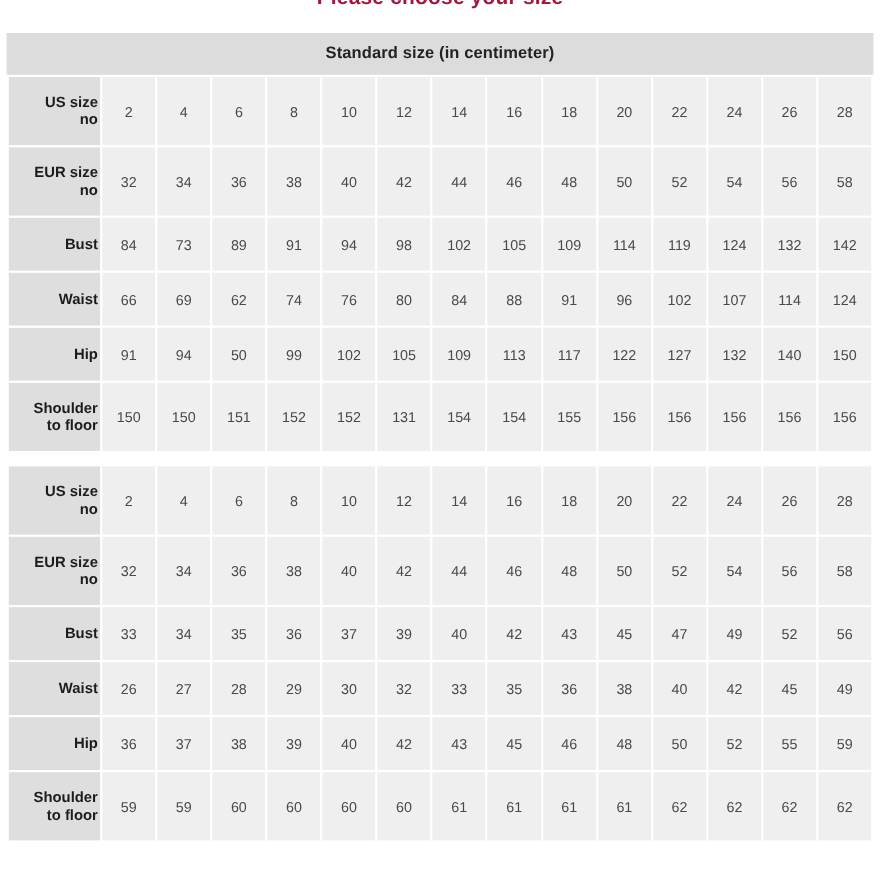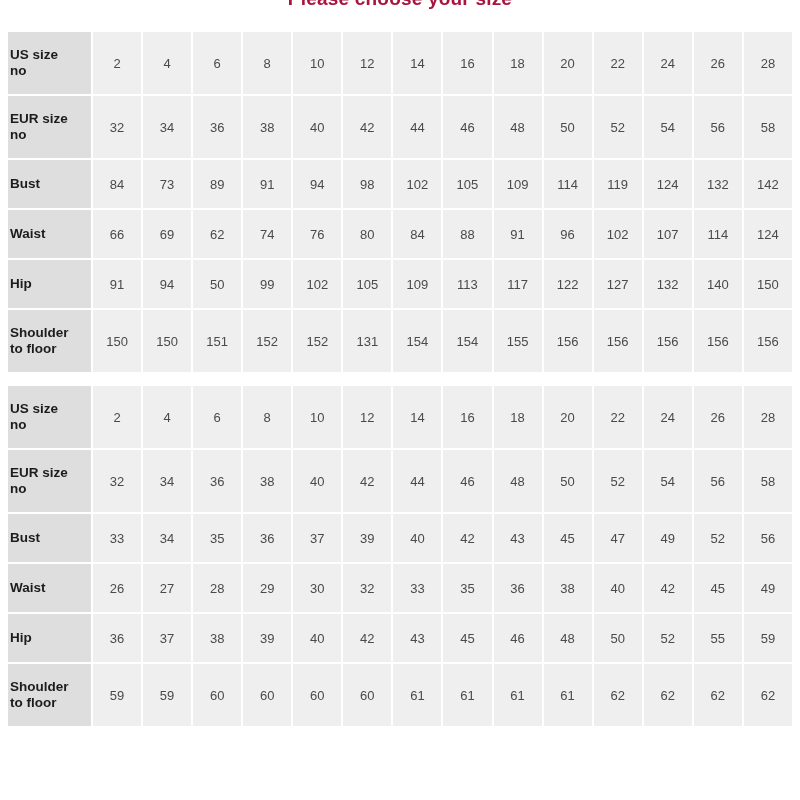--- a/index.html
+++ b/index.html
@@ -71,21 +71,21 @@
     text-align: center;
     padding: 10px 0 11px 0;
     letter-spacing: 0.1px;
   }
 
   .sizetable th.rowhead {
     background: #dedede;
     color: #1c1c1c;
     font-size: 13.5px;
     font-weight: bold;
-    text-align: left;
+    text-align: right;
     width: 79px;
     padding: 4px 2px;
     line-height: 1.22;
     vertical-align: middle;
   }
 
   .sizetable td.cell {
     background: #efefef;
     color: #4a4a4a;
     font-size: 13px;
@@ -108,20 +108,21 @@
 <body>
 
 <div class="page">
 
   <div class="title-clip">
     <div class="title-text">Please choose your size</div>
   </div>
 
   <div class="tables">
       <table class="sizetable">
+        <caption>Standard size (in centimeter)</caption>
         <tbody>
           <tr class="table-row r-tall">
             <th class="rowhead"><span>US size</span><br><span>no</span></th>
             <td class="cell">2</td>
             <td class="cell">4</td>
             <td class="cell">6</td>
             <td class="cell">8</td>
             <td class="cell">10</td>
             <td class="cell">12</td>
             <td class="cell">14</td>

